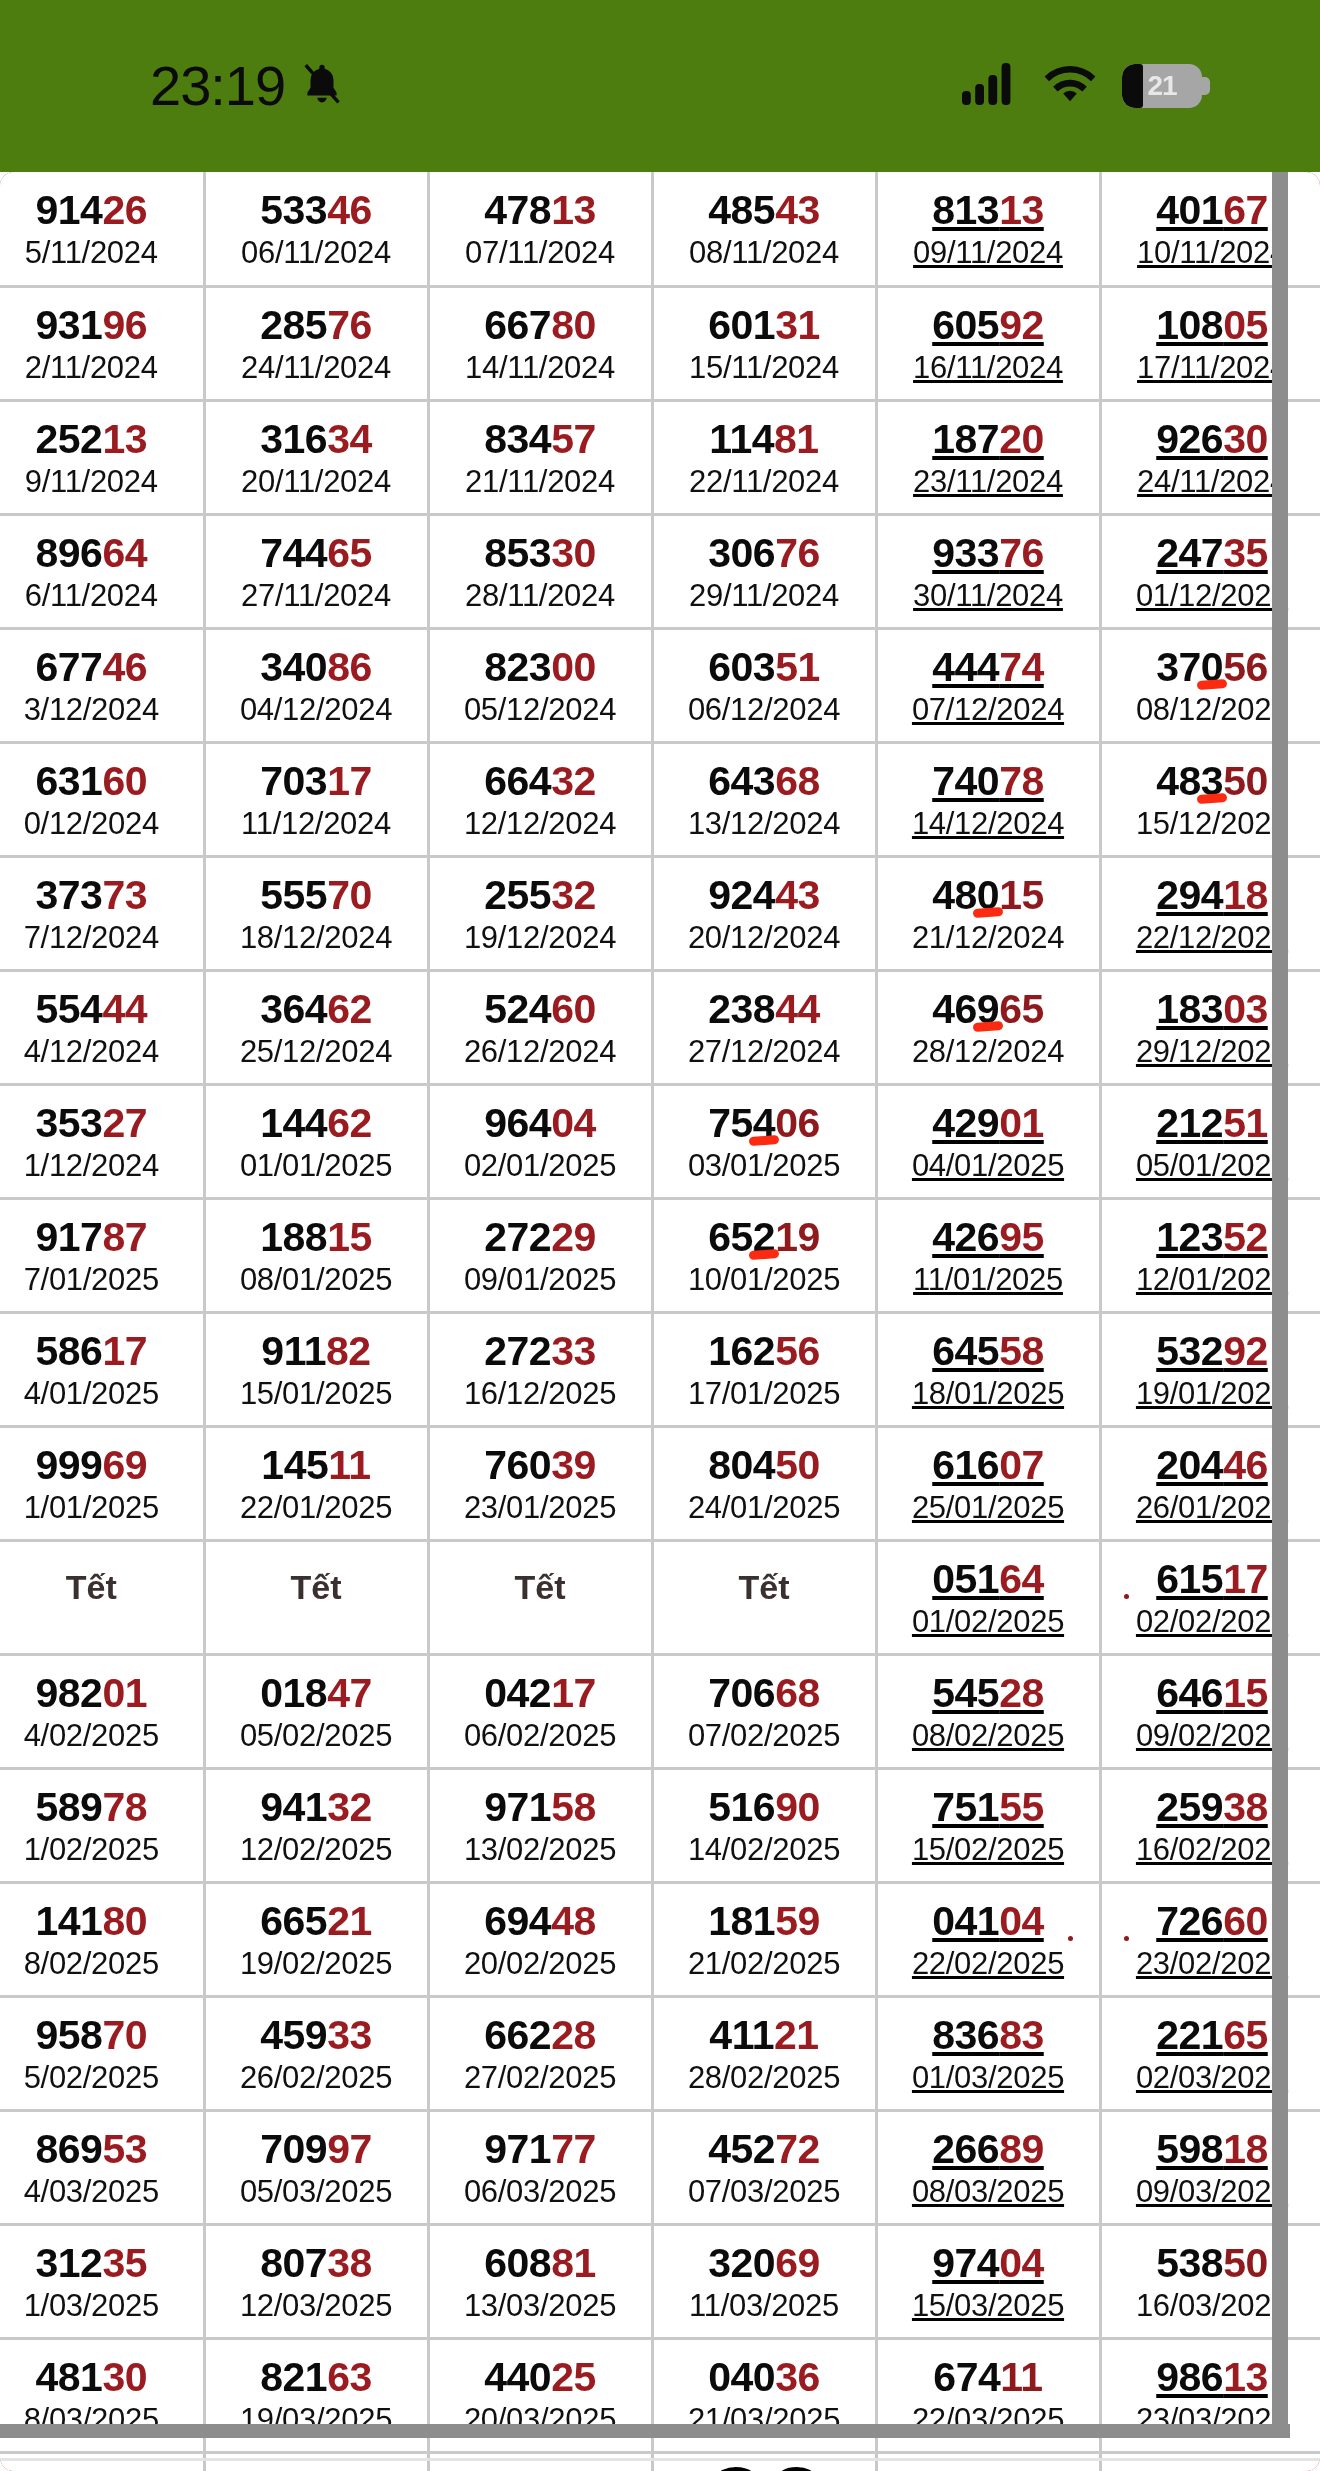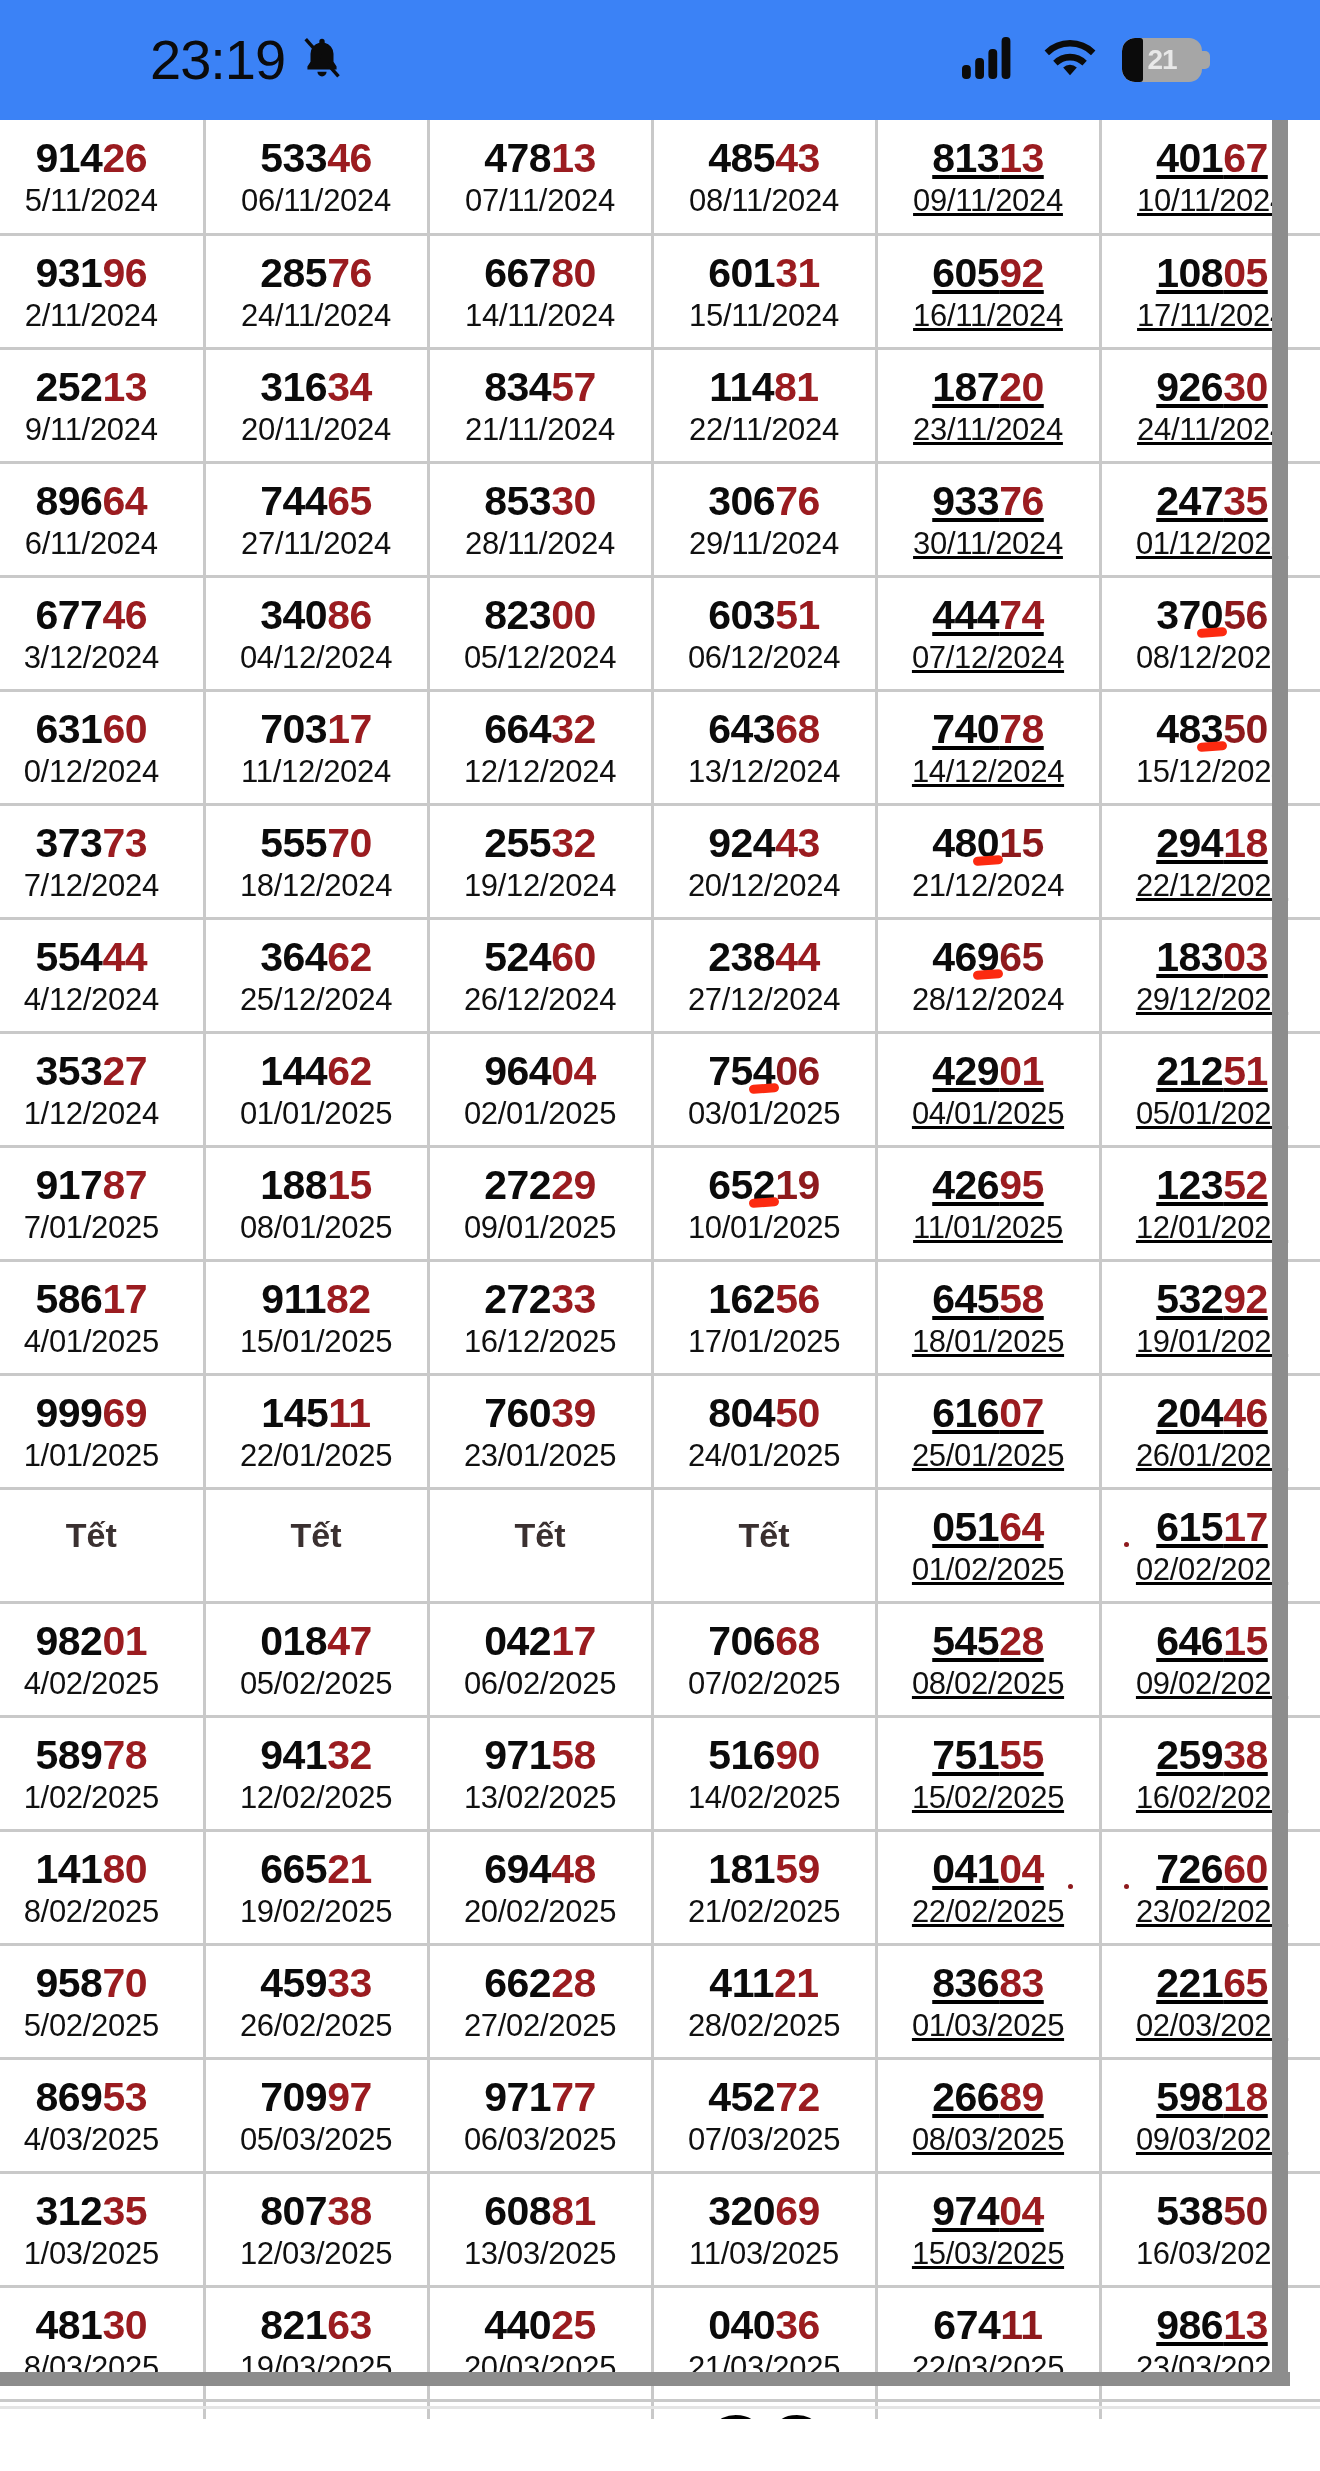--- a/index.html
+++ b/index.html
@@ -8,22 +8,22 @@
     height: 2471px;
     background: #ffffff;
     font-family: "Liberation Sans", sans-serif;
     overflow: hidden;
   }
 
   
   .statusbar {
     position: relative;
     width: 1320px;
-    height: 120px;
-    background: #3b82f6;
+    height: 172px;
+    background: #4d7c0f;
     display: flex;
     align-items: center;
   }
   .sb-left {
     position: absolute;
     left: 150px;
     top: 50%;
     transform: translateY(-50%);
     display: flex;
     align-items: center;
@@ -87,20 +87,21 @@
     border-radius: 0 5px 5px 0;
   }
 
   
   .page {
     position: relative;
     width: 1320px;
     height: 2299px;
     background: #b91c1c;
     overflow: hidden;
+    border-radius: 14px;
   }
   .table-wrap {
     position: absolute;
     left: -20px;
     top: 0;
     width: 1310px;
     background: #b4b4b4;
   }
   table.grid {
     border-collapse: collapse;

